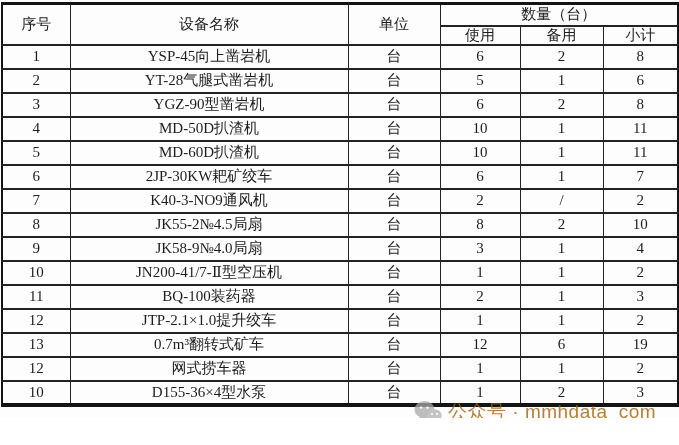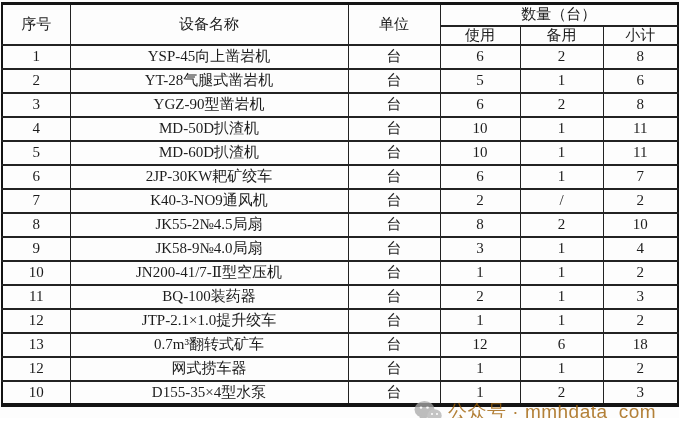--- a/index.html
+++ b/index.html
@@ -182,33 +182,33 @@
         <td>1</td>
         <td>1</td>
         <td>2</td>
       </tr>
       <tr>
         <td>13</td>
         <td>0.7m³翻转式矿车</td>
         <td>台</td>
         <td>12</td>
         <td>6</td>
-        <td>18</td>
+        <td>19</td>
       </tr>
       <tr>
         <td>12</td>
         <td>网式捞车器</td>
         <td>台</td>
         <td>1</td>
         <td>1</td>
         <td>2</td>
       </tr>
       <tr>
         <td>10</td>
-        <td>D155-35×4型水泵</td>
+        <td>D155-36×4型水泵</td>
         <td>台</td>
         <td>1</td>
         <td>2</td>
         <td>3</td>
       </tr>
     </tbody>
   </table>
 
   <div class="watermark">
     <span class="wm-icon">

